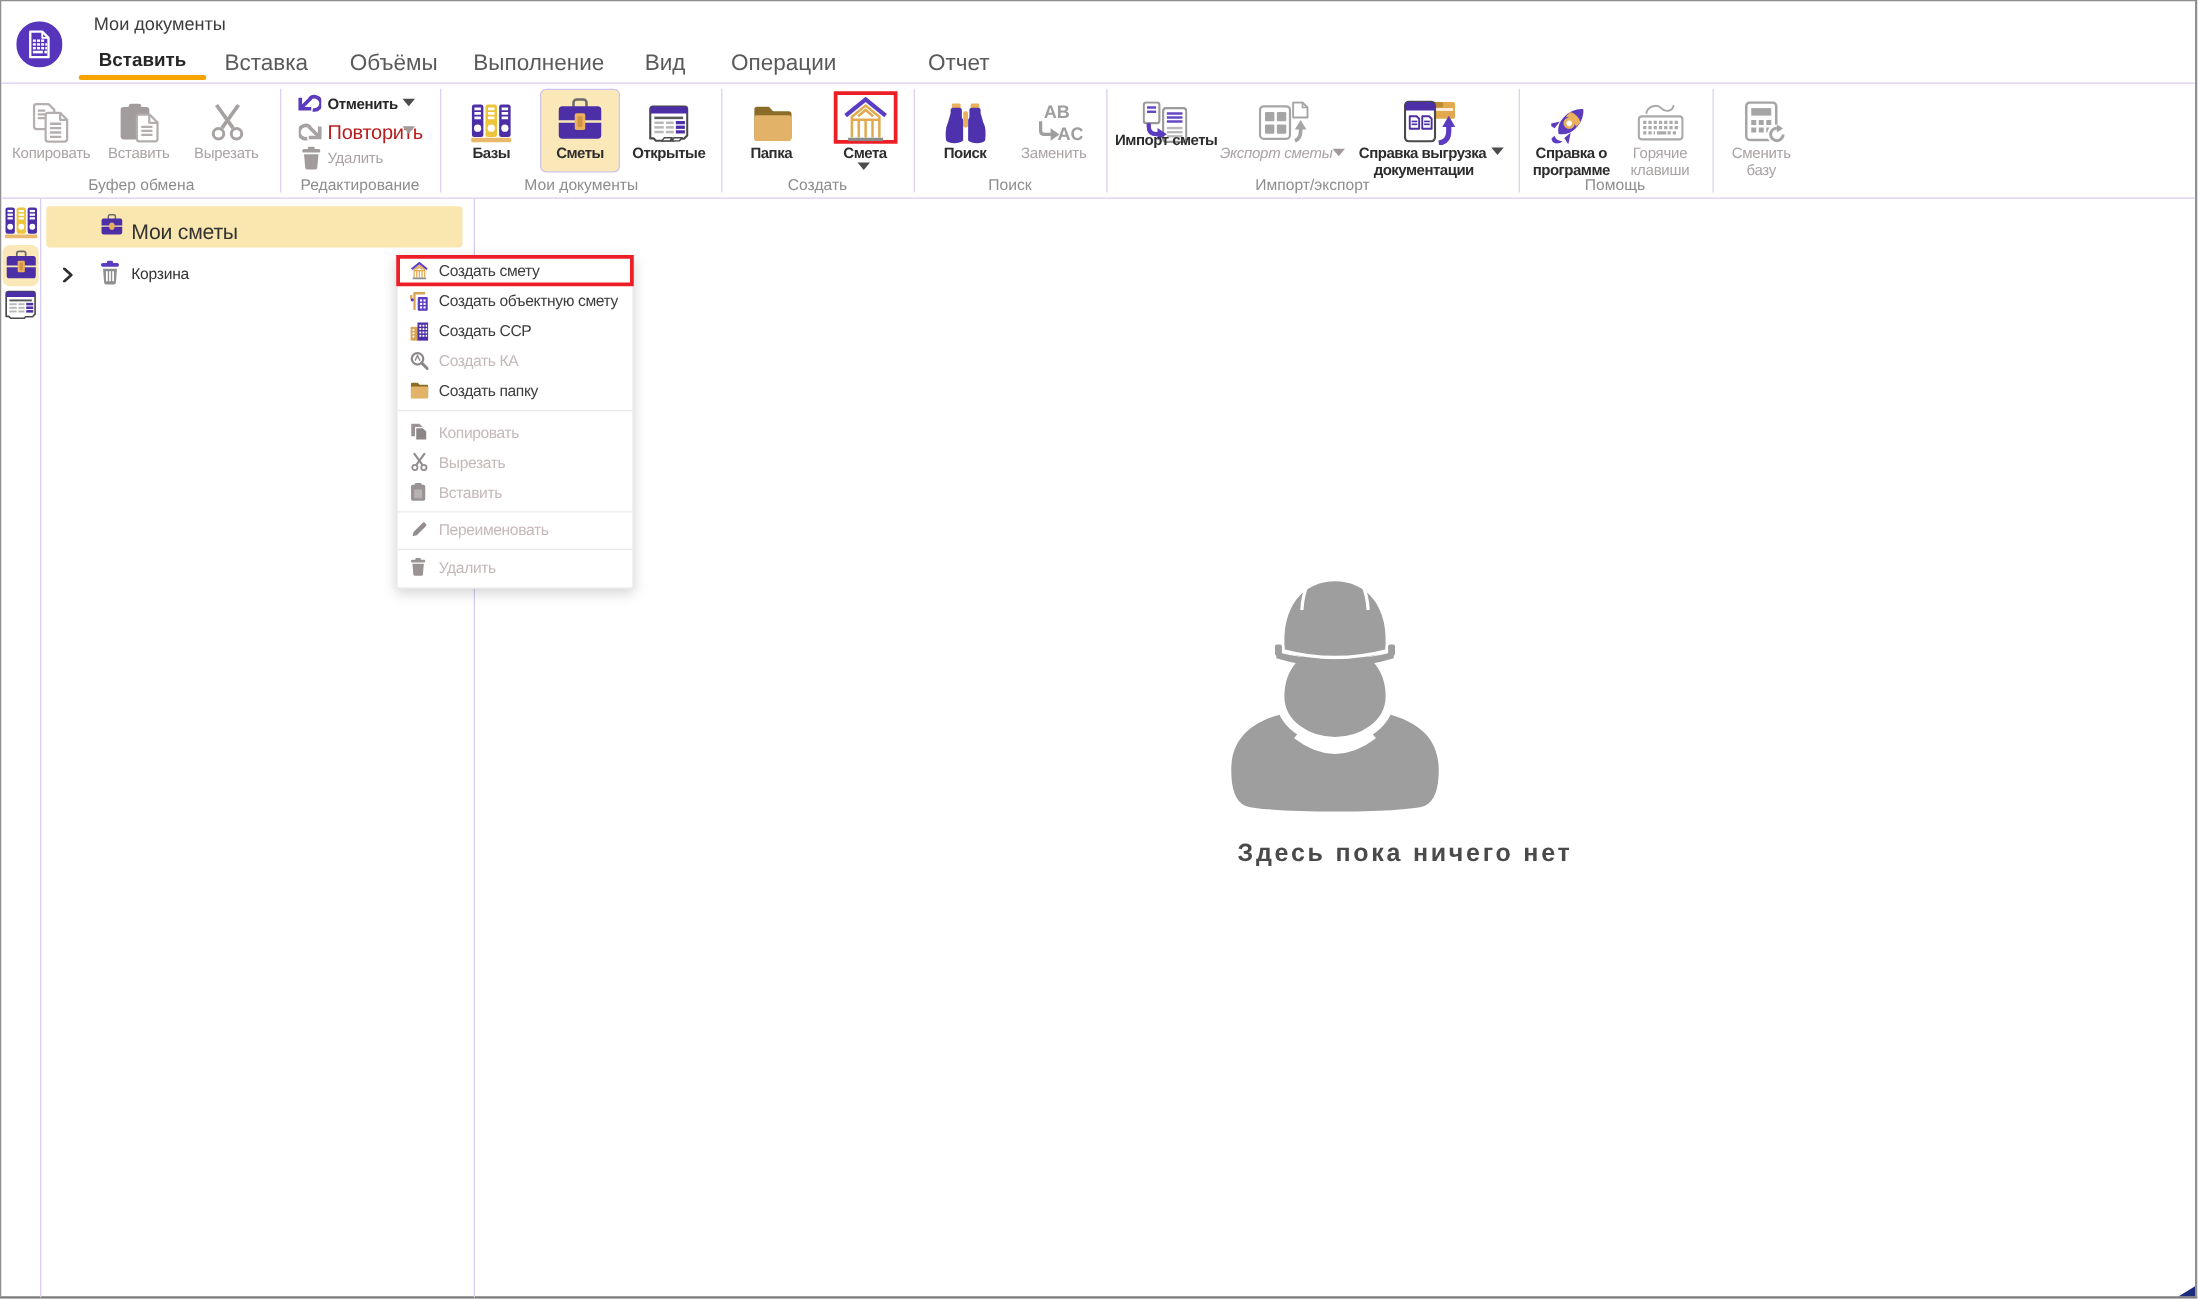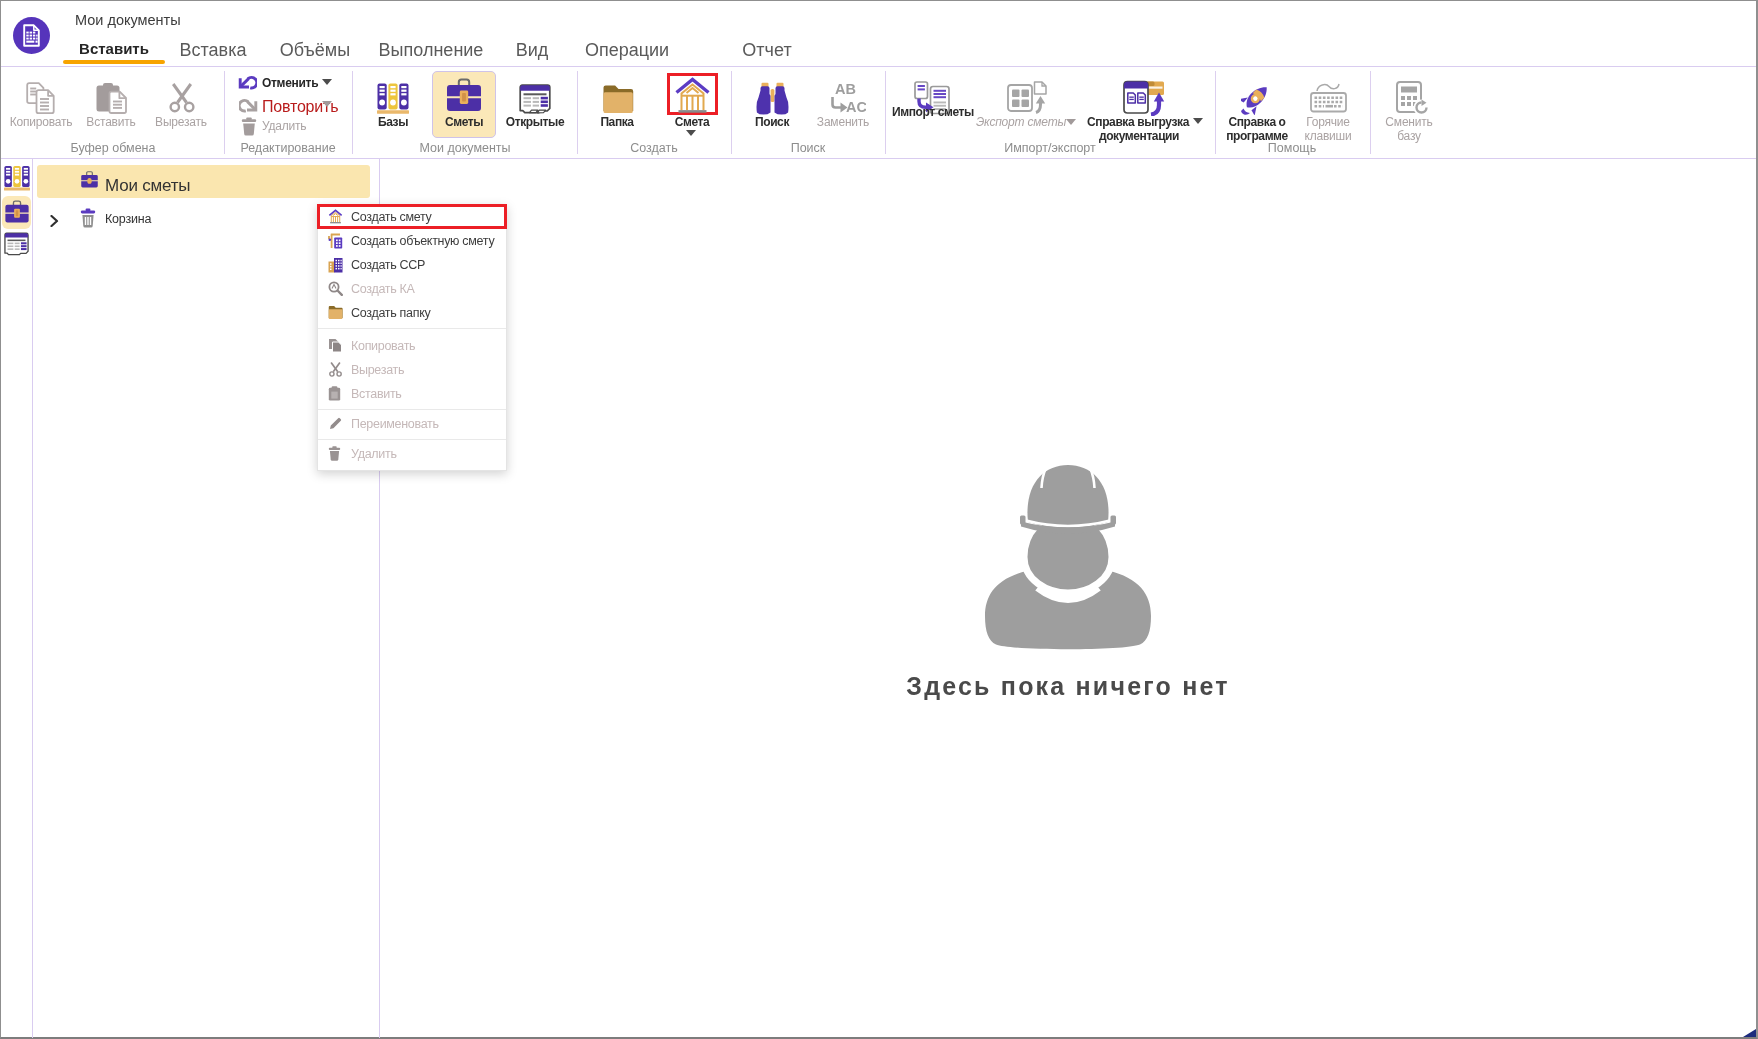--- a/index.html
+++ b/index.html
@@ -415,21 +415,21 @@
     <path d="M45,59 C41,22 60,2 85,2 C110,2 129,22 125,59 Q85,71 45,59 Z" fill="#9e9e9e"></path>
     <path d="M43,57.5 Q85,68.5 127,57.5" stroke="#fff" stroke-width="2.7" fill="none"></path>
     <g fill="#9e9e9e">
       <rect x="37" y="52.5" width="5.5" height="9" rx="1.5"></rect>
       <rect x="127.5" y="52.5" width="5.5" height="9" rx="1.5"></rect>
     </g>
     <path d="M38,58.5 Q85,70.5 132,58.5 L132,63.5 Q85,78 38,63.5 Z" fill="#9e9e9e"></path>
     <path d="M63,4.5 Q59,14 58.5,25" stroke="#fff" stroke-width="2.6" fill="none"></path>
     <path d="M107,4.5 Q111,14 111.5,25" stroke="#fff" stroke-width="2.6" fill="none"></path>
   </svg></div>
-  <div class="ab" style="left:877px; top:671px; width:380px; text-align:center; font-size:25px; letter-spacing:2.2px; font-weight:bold; color:#4a4a4a;">Здесь пока ничего нет</div>
+  <div class="ab" style="left:877px; top:671px; width:380px; text-align:right; font-size:20px; letter-spacing:2.2px; font-weight:bold; color:#4a4a4a;">Здесь пока ничего нет</div>
 
   <div class="ab" id="menu" style="left:316px; top:203px; width:190px; background:#fff; border:1px solid #e4e4e4;
        box-shadow:0 3px 10px rgba(0,0,0,0.18); padding:0 0 4px 0;">
     <div class="menu-item">
         <span class="mico"><svg width="15" height="15" viewBox="0 0 39 37">
       <g fill="none" stroke="#e2a94f" stroke-width="2.6">
         <path d="M8.5,33 V16.5 L19.5,7.5 L30.5,16.5 V33"></path>
         <path d="M8.5,18.7 H30.5"></path>
         <path d="M14,18.7 V33 M19.5,18.7 V33 M25,18.7 V33"></path>
         <path d="M13.5,16 L19.5,11 L25.5,16"></path>

